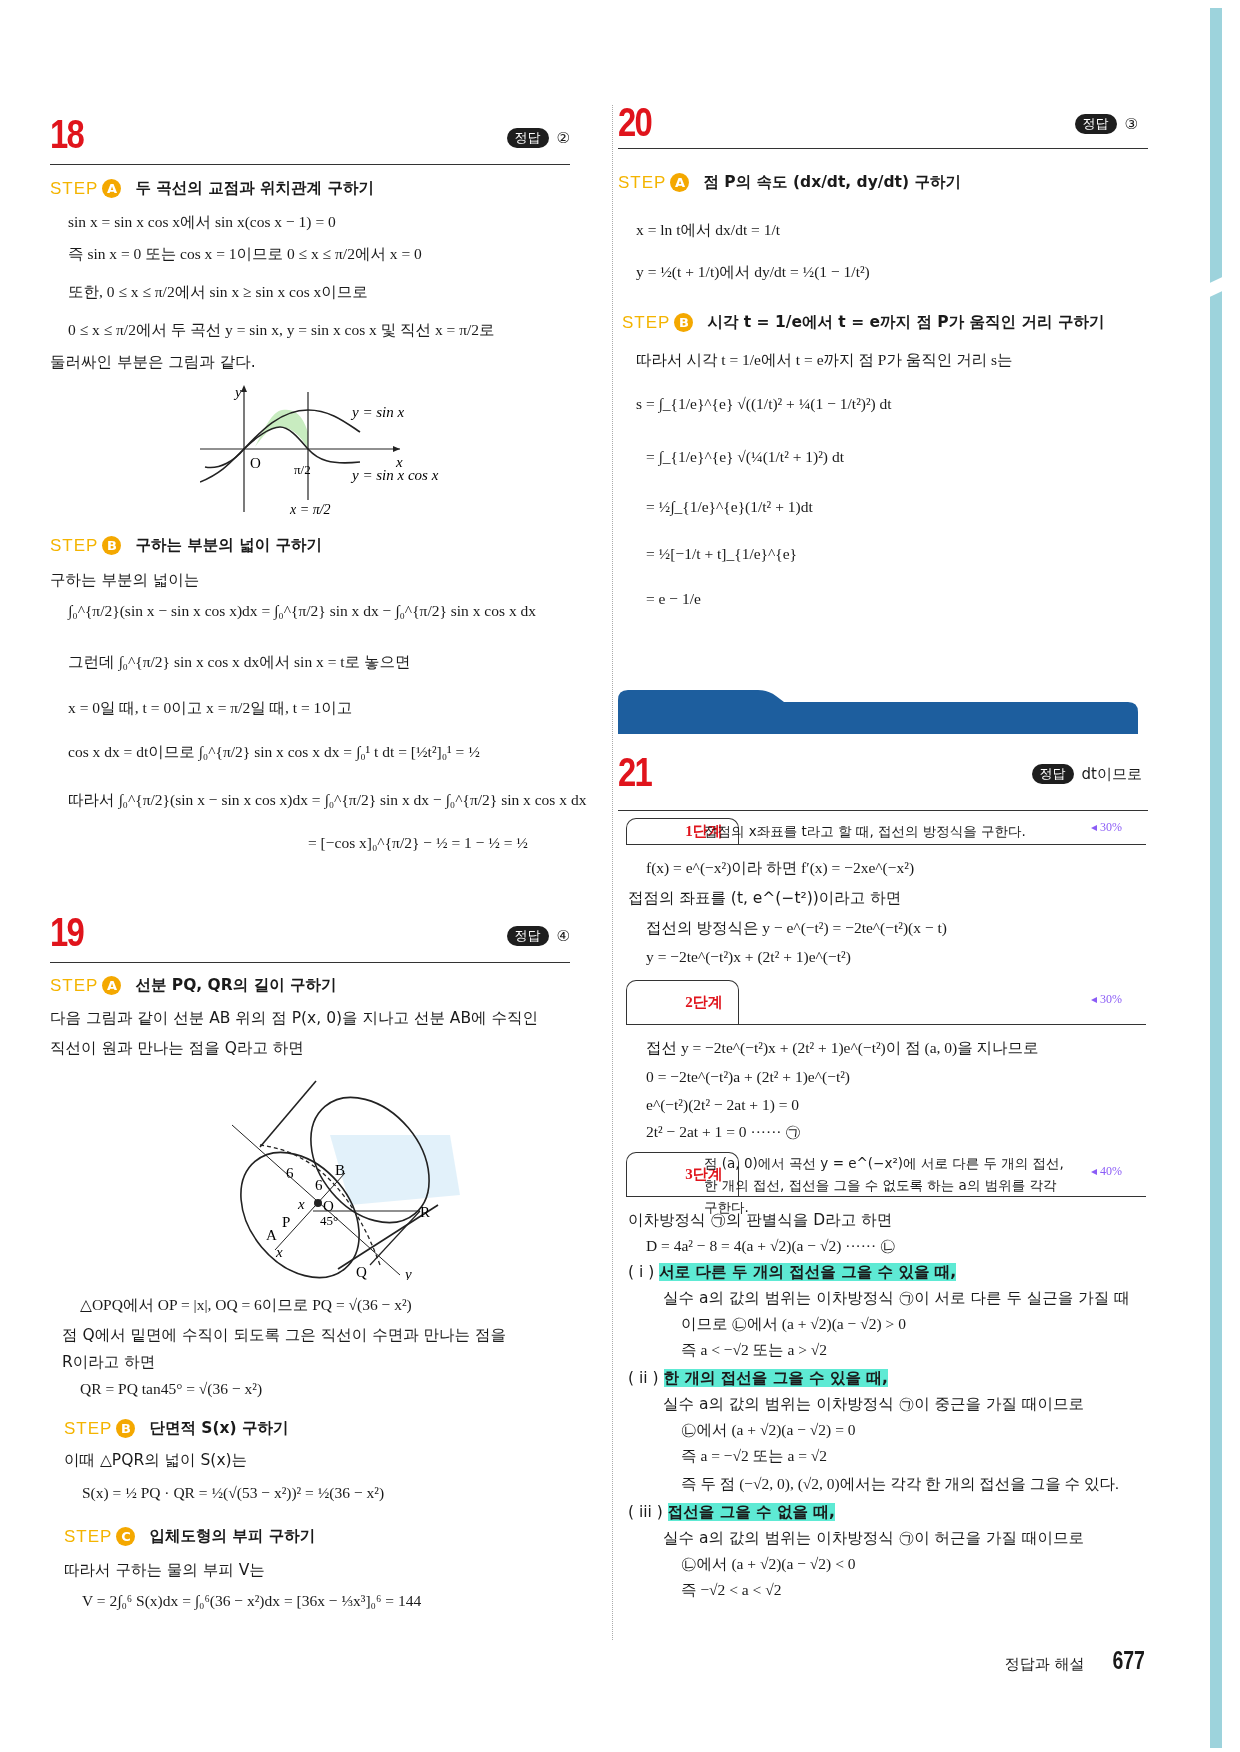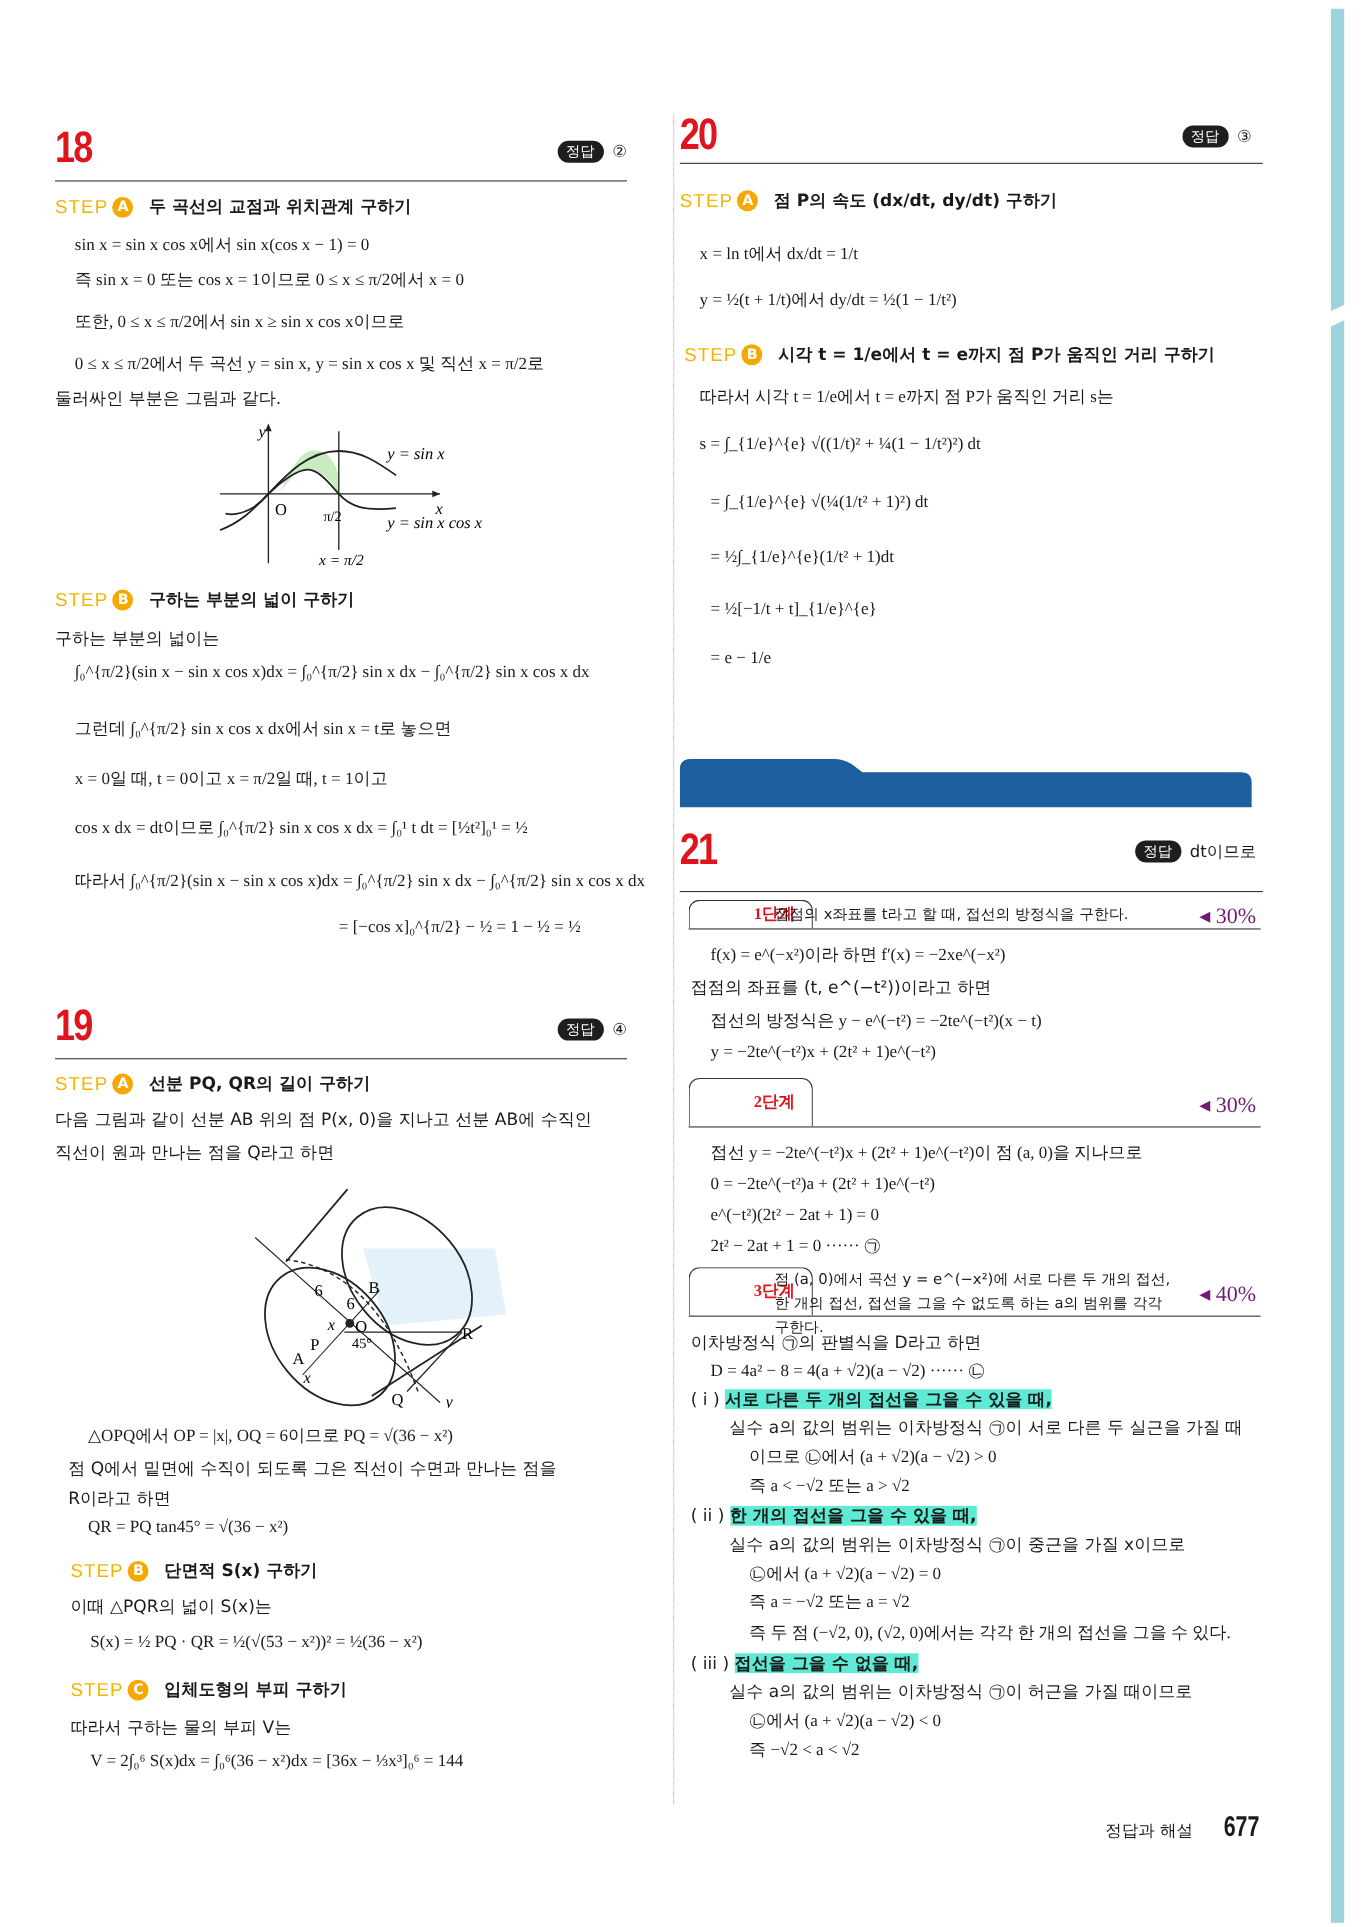--- a/index.html
+++ b/index.html
@@ -21,21 +21,21 @@
   .step-label { color:#f4b400; font-family:"Liberation Sans", sans-serif; font-weight:normal; font-size:17px; letter-spacing:1px; }
   .step-circle { display:inline-block; width:19px; height:19px; border-radius:50%; background:#f4a800; color:#fff;
     text-align:center; font-size:13px; line-height:19px; font-weight:bold; margin-left:-4px; margin-right:6px; }
   .line { position:absolute; left:0; font-size:15.5px; white-space:nowrap; }
   .hl { background:#5eead4; font-weight:bold;margin-top:13px; }
   .stage { position:absolute; left:8px; width:520px; border-bottom:1.5px solid #333; }
   .stage-box { position:absolute; left:0; top:0; width:68px; border:1.2px solid #333; border-bottom:none;
     border-radius:10px 10px 0 0; color:#e0141c; font-weight:bold; text-align:center; font-size:15px;
     font-family:"Liberation Serif", serif;padding-left:43px; }
   .stage-text { position:absolute; left:78px; font-size:13.5px; line-height:22px; }
-  .stage-pct { position:absolute; right:4px; color:#701a75; font-family:"Liberation Serif", serif; font-size:20px; }
+  .stage-pct { position:absolute; right:24px; color:#8b5cf6; font-family:"Liberation Serif", serif; font-size:12px; }
   .banner { position:absolute; left:0; top:690px; width:520px; height:44px; }
   .banner-text { position:absolute; left:22px; top:2px; color:#fff; font-weight:bold; font-size:28px; letter-spacing:14px; }
   .footer { position:absolute; right:90px; top:1645px; display:flex; align-items:baseline; gap:22px; }
   .footer-label { font-size:15px; }
   .footer-page { font-family:"Liberation Sans", sans-serif; font-weight:bold; font-size:26px; transform:scaleX(0.75); }
 </style>
 </head>
 <body>
 
 <div class="sidebar"></div>
@@ -231,21 +231,21 @@
   <div class="line" style="top:1262px; left:10px;">
     <span>( i )</span> <span class="hl">서로 다른 두 개의 접선을 그을 수 있을 때,</span>
   </div>
   <div class="line" style="top:1288px; left:45px;">실수 a의 값의 범위는 이차방정식 ㉠이 서로 다른 두 실근을 가질 때</div>
   <div class="line math" style="top:1314px; left:45px;">이므로 ㉡에서 (a + √2)(a − √2) &gt; 0</div>
   <div class="line math" style="top:1340px; left:45px;">즉 a &lt; −√2 또는 a &gt; √2</div>
 
   <div class="line" style="top:1368px; left:10px;">
     <span>( ii )</span> <span class="hl">한 개의 접선을 그을 수 있을 때,</span>
   </div>
-  <div class="line" style="top:1394px; left:45px;">실수 a의 값의 범위는 이차방정식 ㉠이 중근을 가질 x이므로</div>
+  <div class="line" style="top:1394px; left:45px;">실수 a의 값의 범위는 이차방정식 ㉠이 중근을 가질 때이므로</div>
   <div class="line math" style="top:1420px; left:45px;">㉡에서 (a + √2)(a − √2) = 0</div>
   <div class="line math" style="top:1446px; left:45px;">즉 a = −√2 또는 a = √2</div>
   <div class="line math" style="top:1474px; left:45px;">즉 두 점 (−√2, 0), (√2, 0)에서는 각각 한 개의 접선을 그을 수 있다.</div>
 
   <div class="line" style="top:1502px; left:10px;">
     <span>( iii )</span> <span class="hl">접선을 그을 수 없을 때,</span>
   </div>
   <div class="line" style="top:1528px; left:45px;">실수 a의 값의 범위는 이차방정식 ㉠이 허근을 가질 때이므로</div>
   <div class="line math" style="top:1554px; left:45px;">㉡에서 (a + √2)(a − √2) &lt; 0</div>
   <div class="line math" style="top:1580px; left:45px;">즉 −√2 &lt; a &lt; √2</div>

